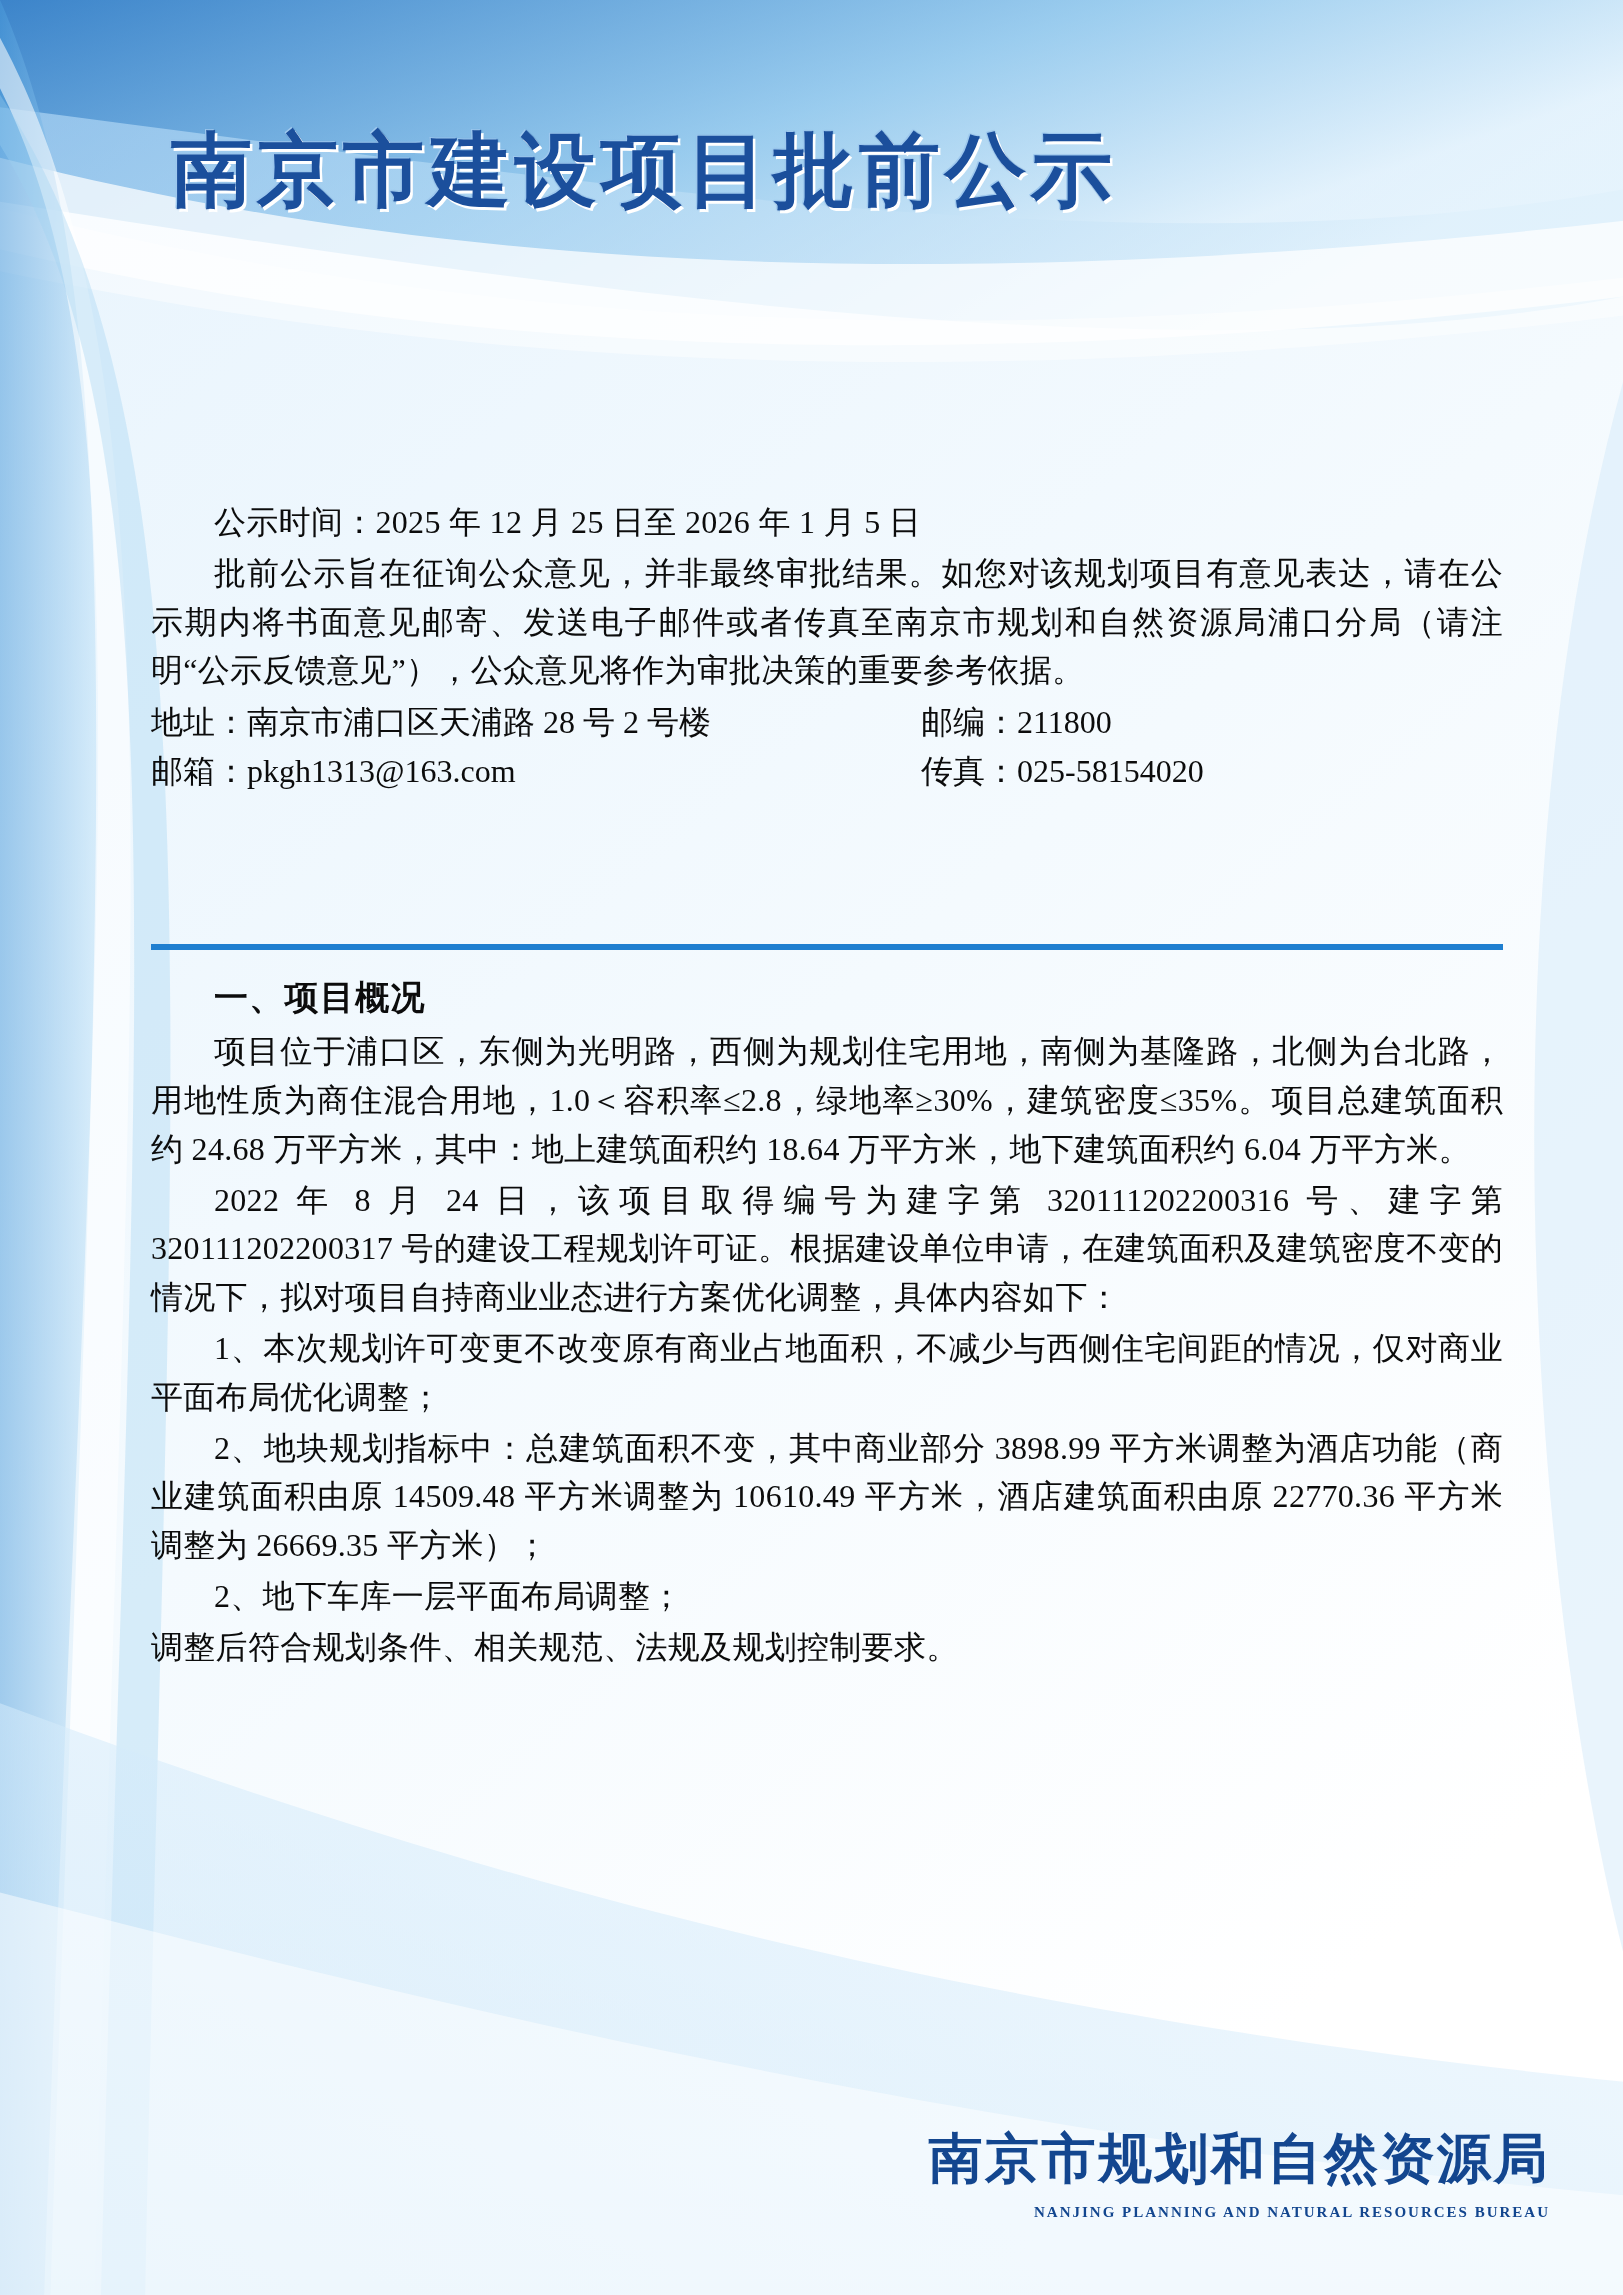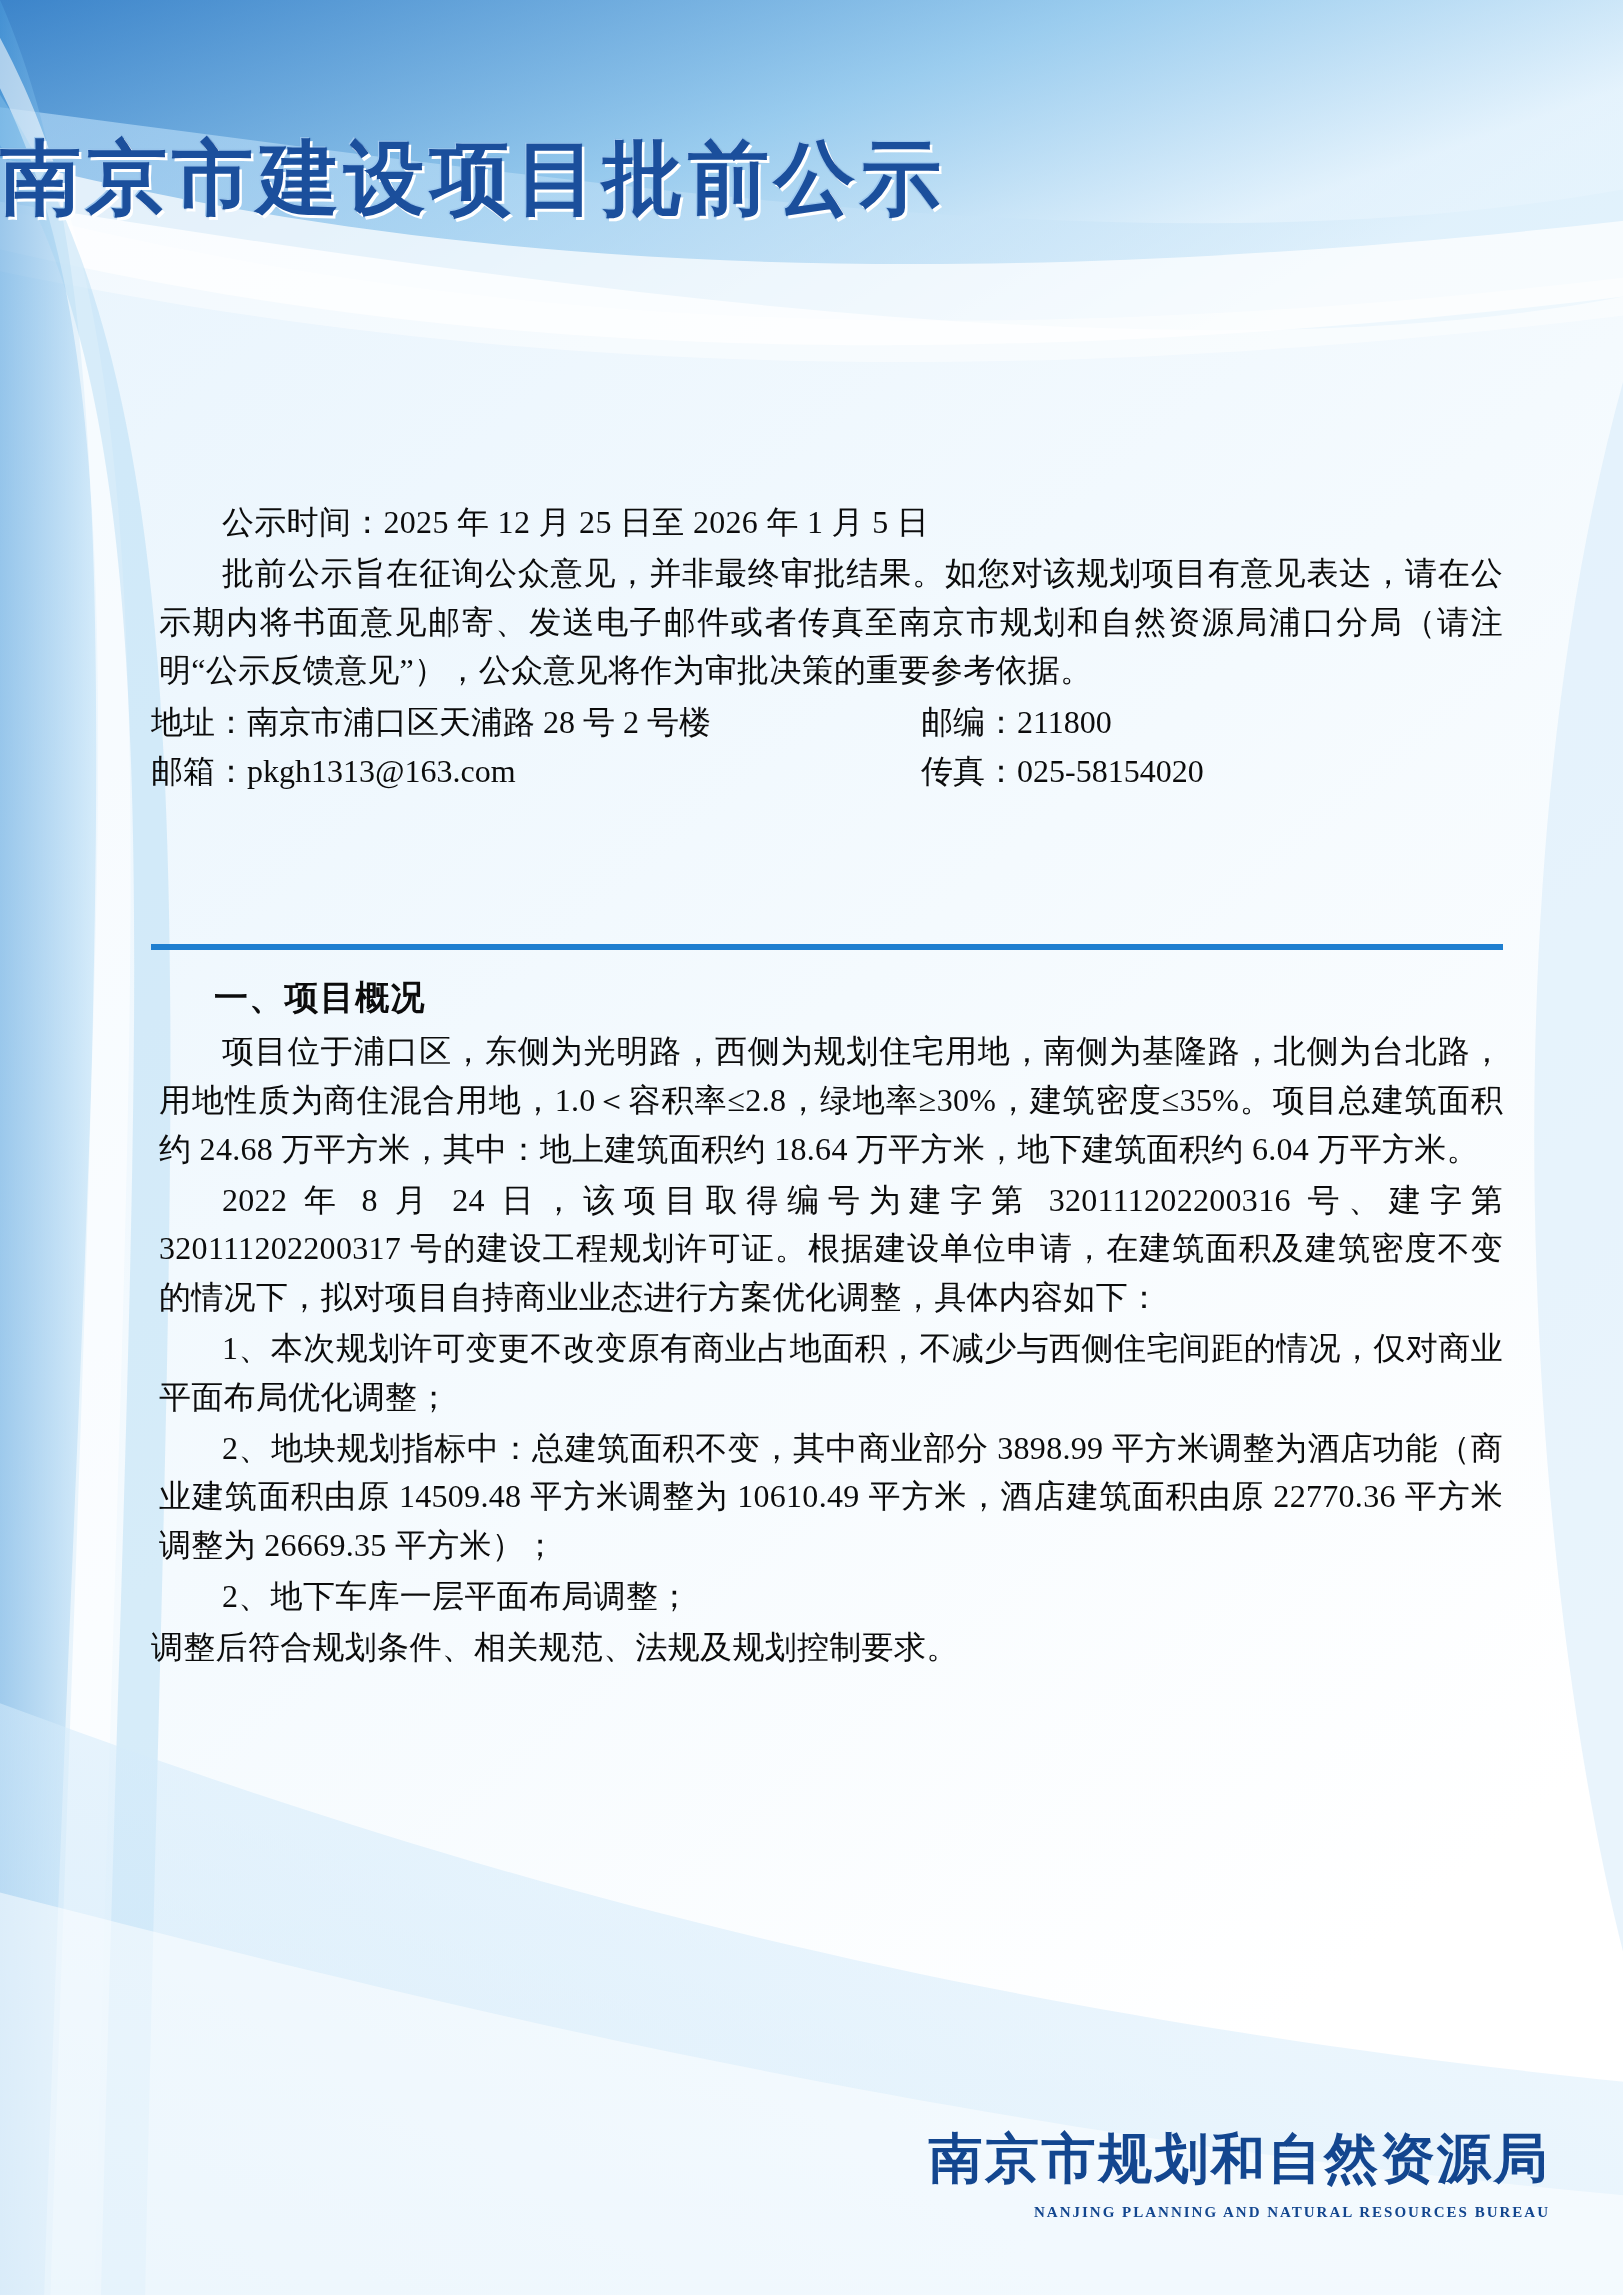--- a/index.html
+++ b/index.html
@@ -35,23 +35,24 @@
   .header-band {
     position: absolute;
     top: 0;
     left: 0;
     width: 1624px;
     height: 328px;
   }
 
   .main-title {
     position: absolute;
-    top: 125px;
+    top: 117px;
     left: 0;
     width: 1288px;
+    text-align: center;
     font-family: "DejaVu Serif", serif;
     font-weight: bold;
     font-size: 81px;
     letter-spacing: 5px;
     color: #1b4f9c;
     text-shadow:
       2.5px 2.5px 0 #ffffff,
       -1.3px -1.3px 0 #9ec8ee,
       0 0 1.3px #1b4f9c;
     white-space: nowrap;
@@ -92,21 +93,20 @@
     font-size: 32px;
     line-height: 1.52;
     color: #0c0c0c;
     margin: 0 0 2.5px 0;
     text-align: justify;
     text-justify: inter-ideograph;
     letter-spacing: 0.3px;
   }
   .indent {
     text-indent: 63px;
-    margin-left: 8px;
   }
 
   .addr-row {
     display: flex;
     font-size: 32px;
     line-height: 1.52;
     color: #0c0c0c;
     text-indent: 0;
     margin-top: 1px;
     align-items: flex-end;

